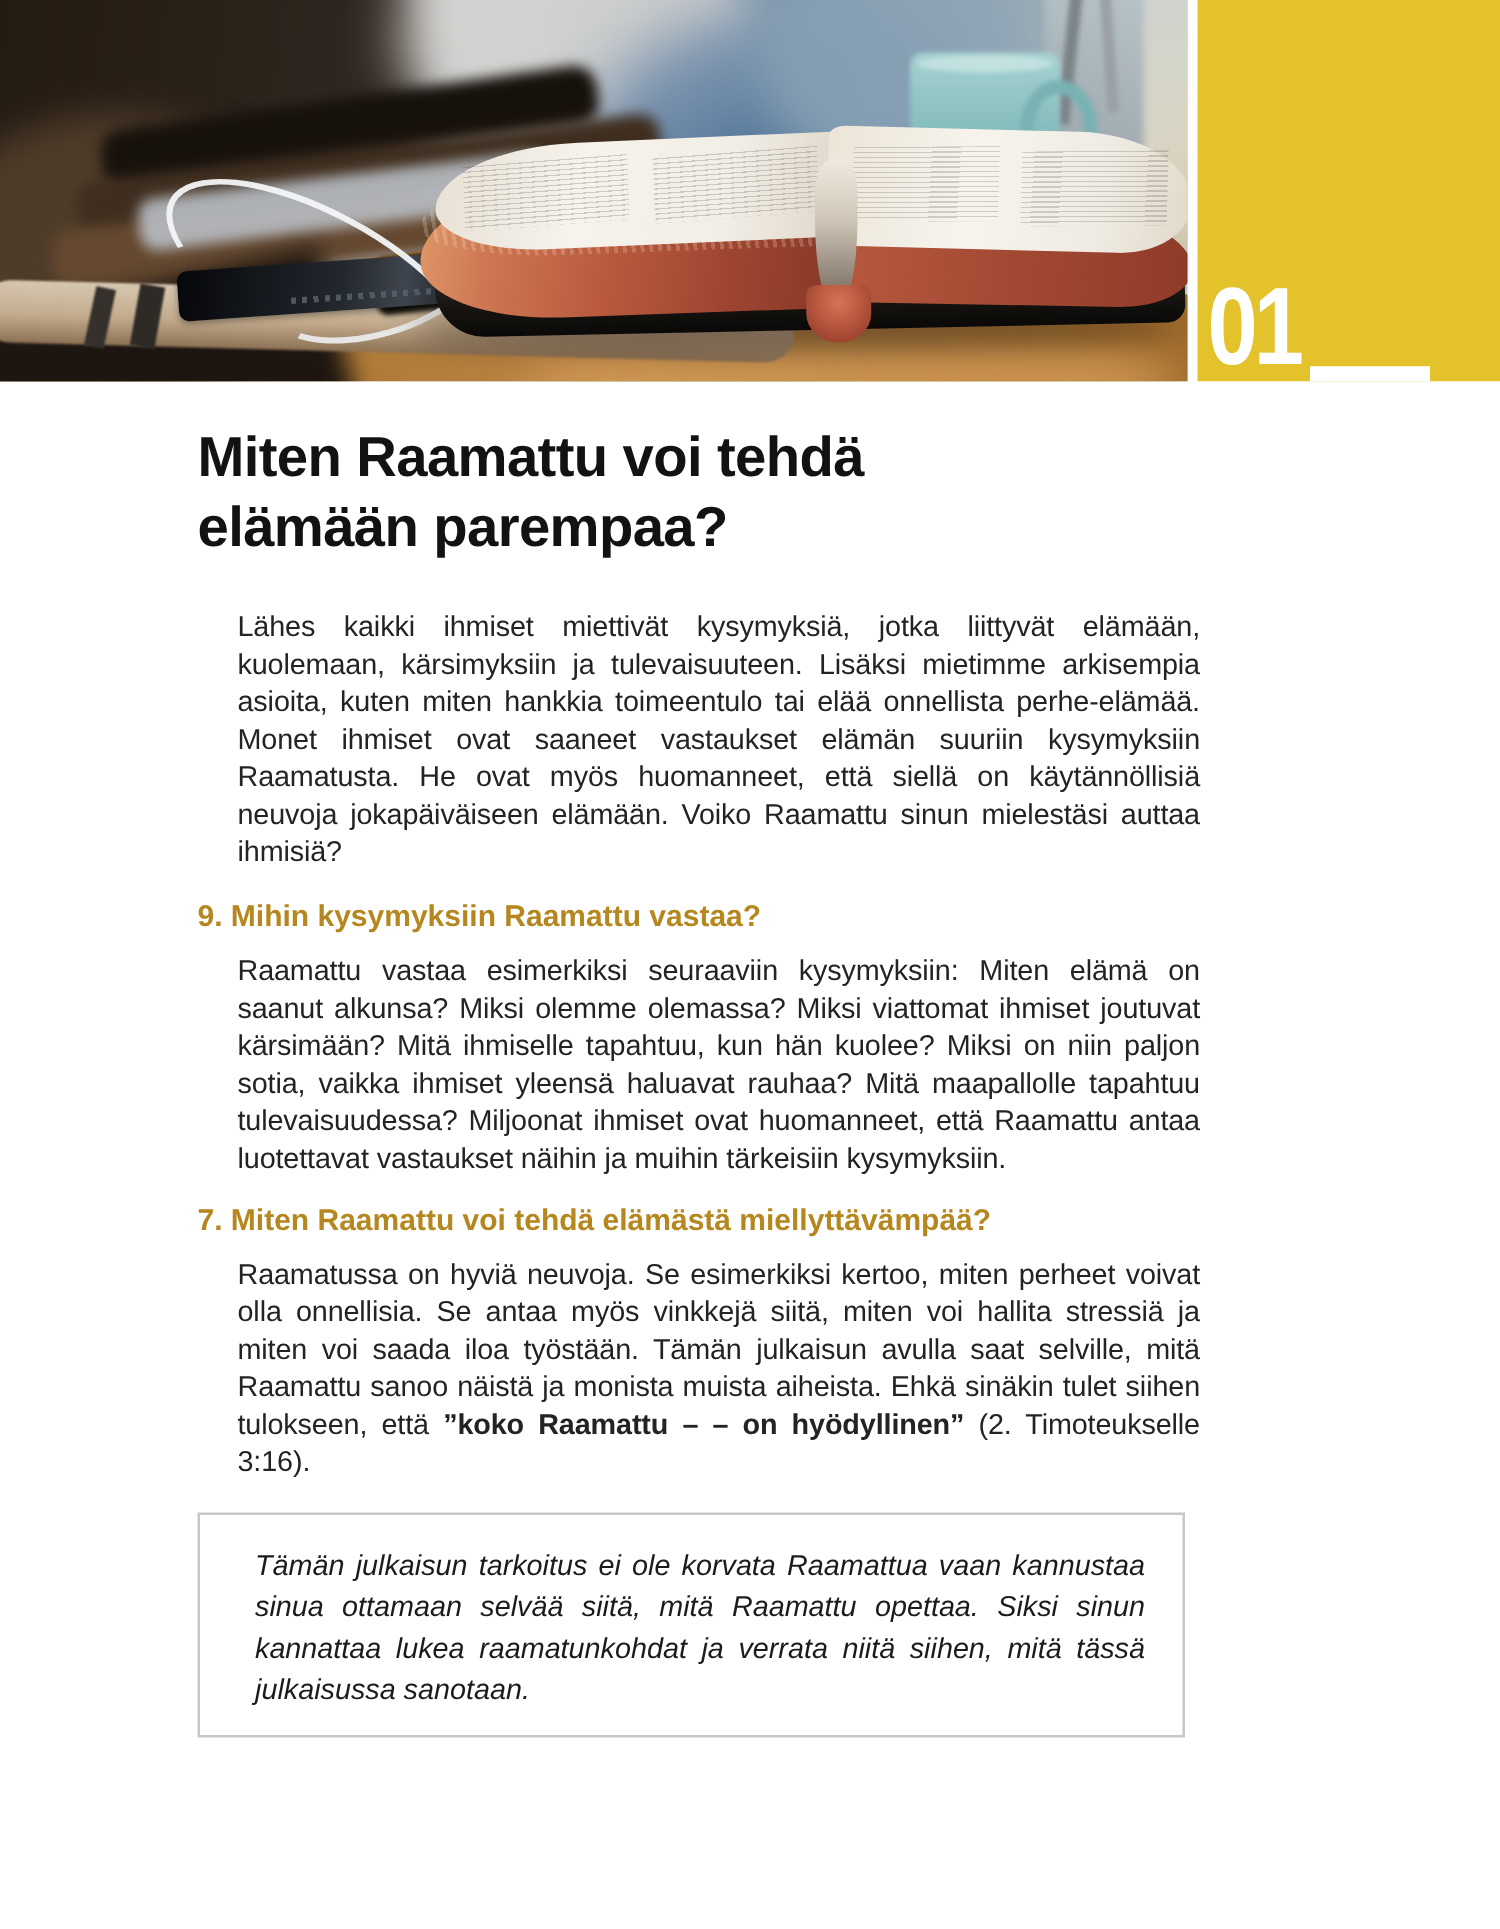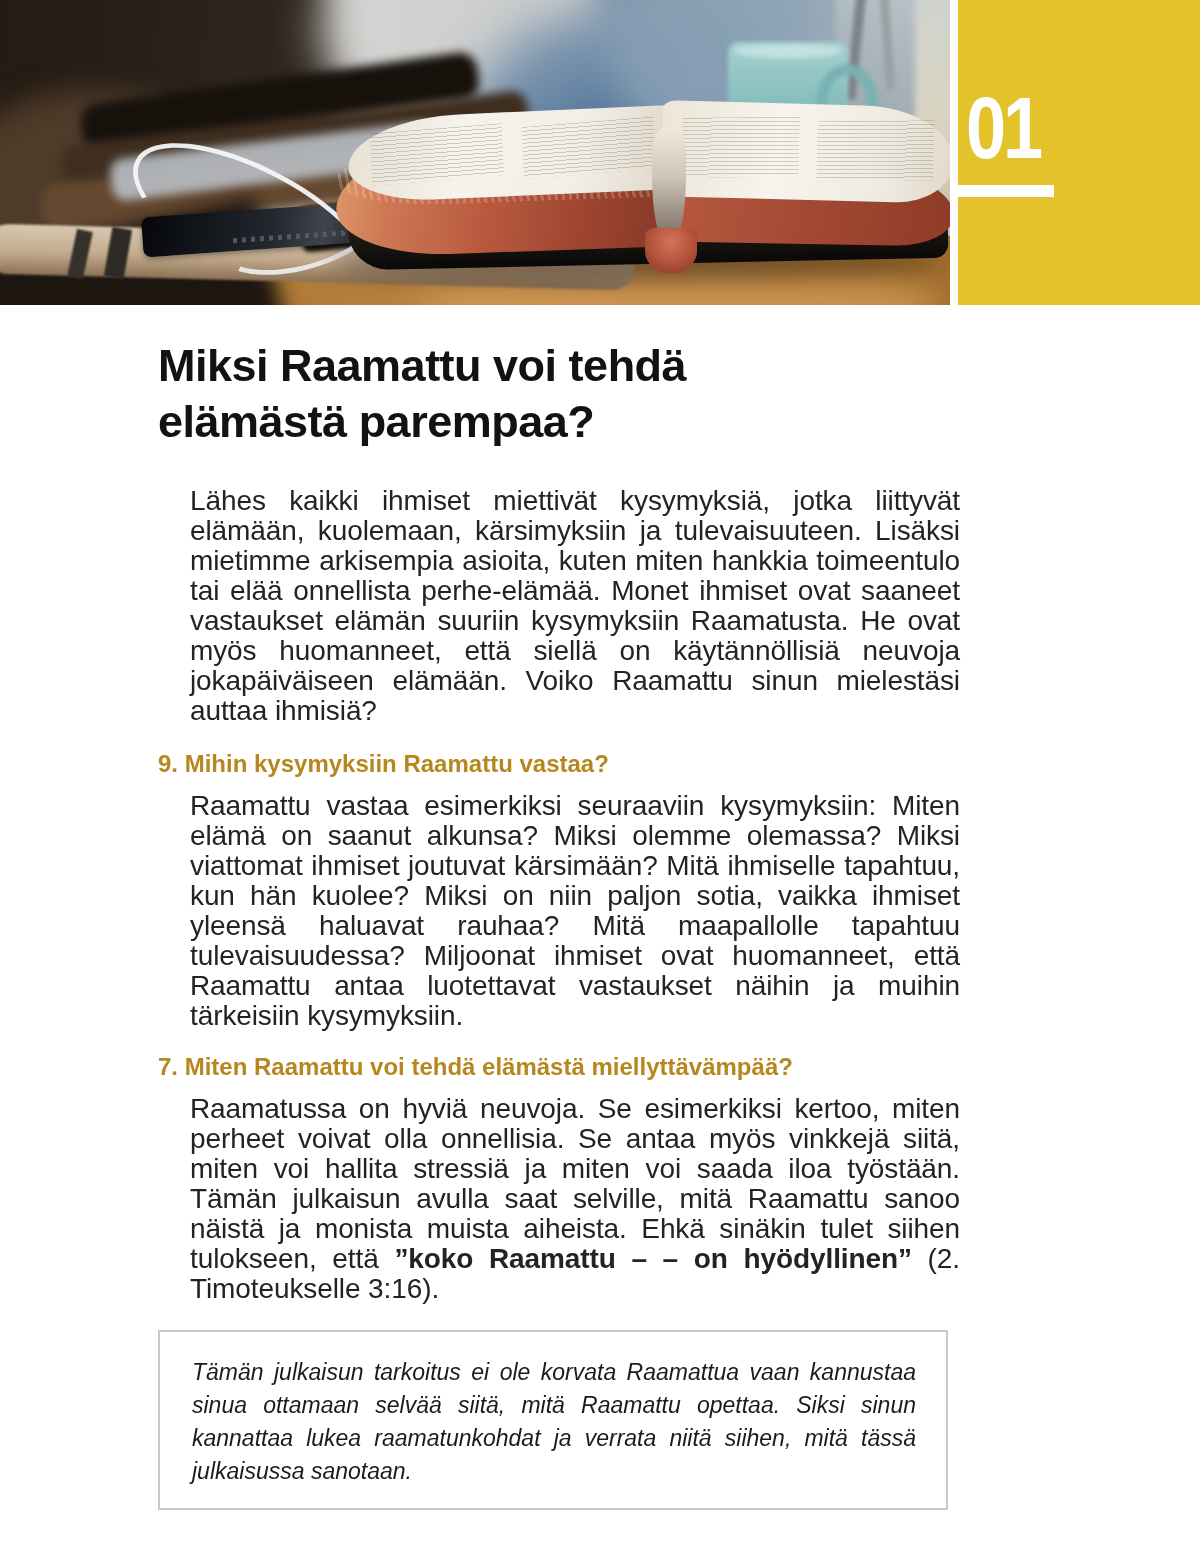--- a/index.html
+++ b/index.html
@@ -74,34 +74,34 @@
   .t1 { left:7%; } .t2 { left:53%; }
   .gutter { left:652px; top:128px; width:34px; height:120px;
     border-radius:40% 40% 50% 50% / 20% 20% 60% 60%;
     background:linear-gradient(180deg,#efe9de 0%,#cfc6b8 40%,#9c9184 70%,#6e6357 100%); }
   .gutter-curl { left:645px; top:228px; width:52px; height:46px; border-radius:20% 20% 60% 60%;
     background:radial-gradient(circle at 50% 30%,#d4755a 0%,#b4543c 50%,#8a3526 100%); }
   .pen { left:862px; top:170px; width:80px; height:5px; background:#2c2c2e; transform:rotate(8deg); border-radius:3px; filter:blur(1px); }
 
   
   .numblock { position:absolute; left:958px; top:0; width:242px; height:305px; background:#e3c22b;
-    display:flex; flex-direction:column; align-items:flex-start; padding-top:84px; }
+    display:flex; align-items:flex-end; padding-top:84px; }
   .num { color:#ffffff; font-size:88px; font-weight:700; line-height:1; letter-spacing:-4px; transform:scaleX(.82); }
   .numbar { width:96px; height:12px; background:#ffffff; margin-top:13px; }
 
   
   .content { position:absolute; left:158px; top:338px; width:802px; color:#232326; }
   .title { font-size:45px; line-height:56px; font-weight:700; color:#121214; letter-spacing:-.5px; width:680px; margin-bottom:36px; }
-  .para { margin-left:32px; width:770px; text-align:justify; font-size:28px; line-height:30px; letter-spacing:-.1px; }
+  .para { margin-left:32px; width:770px; text-align:justify; font-size:23px; line-height:30px; letter-spacing:-.1px; }
   .p1 { margin-bottom:24px; }
   .p2 { margin-bottom:22px; }
   .sec-h { font-size:24px; font-weight:700; color:#b5871e; margin-bottom:13px; }
   .sec-h2 { margin-top:0; }
   .bold-quote { font-weight:700; }
-  .note { margin-top:26px; width:790px; border:2px solid #c7c7cc; padding:24px 30px 20px 32px;
+  .note { margin-top:26px; width:790px; border:2px solid #c7c7cc; padding:24px 30px 20px 44px;
     font-style:italic; font-size:23px; line-height:33px; color:#1b1b1d; text-align:justify; }
 </style>
 </head>
 <body>
 
 <div class="photo">
   <div class="bag-dark"></div>
   <div class="bag-mid"></div>
   <div class="blur-light"></div>
   <div class="blur-blue"></div>
@@ -143,21 +143,21 @@
   <div class="gutter"></div>
   <div class="gutter-curl"></div>
 </div>
 
 <div class="numblock">
   <div class="num">01</div>
   <div class="numbar"></div>
 </div>
 
 <div class="content">
-  <h1 class="title">Miksi Raamattu voi tehdä elämästä parempaa?</h1>
+  <h1 class="title">Miten Raamattu voi tehdä elämään parempaa?</h1>
 
   <p class="para p1">Lähes kaikki ihmiset miettivät kysymyksiä, jotka liittyvät elämään, kuolemaan, kärsimyksiin ja tulevaisuuteen. Lisäksi mietimme arkisempia asioita, kuten miten hankkia toimeentulo tai elää onnellista perhe-elämää. Monet ihmiset ovat saaneet vastaukset elämän suuriin kysymyksiin Raamatusta. He ovat myös huomanneet, että siellä on käytännöllisiä neuvoja jokapäiväiseen elämään. Voiko Raamattu sinun mielestäsi auttaa ihmisiä?</p>
 
   <h2 class="sec-h">9. Mihin kysymyksiin Raamattu vastaa?</h2>
   <p class="para p2">Raamattu vastaa esimerkiksi seuraaviin kysymyksiin: Miten elämä on saanut alkunsa? Miksi olemme olemassa? Miksi viattomat ihmiset joutuvat kärsimään? Mitä ihmiselle tapahtuu, kun hän kuolee? Miksi on niin paljon sotia, vaikka ihmiset yleensä haluavat rauhaa? Mitä maapallolle tapahtuu tulevaisuudessa? Miljoonat ihmiset ovat huomanneet, että Raamattu antaa luotettavat vastaukset näihin ja muihin tärkeisiin kysymyksiin.</p>
 
   <h2 class="sec-h sec-h2">7. Miten Raamattu voi tehdä elämästä miellyttävämpää?</h2>
   <p class="para p3"><span>Raamatussa on hyviä neuvoja. Se esimerkiksi kertoo, miten perheet voivat olla onnellisia. Se antaa myös vinkkejä siitä, miten voi hallita stressiä ja miten voi saada iloa työstään. Tämän julkaisun avulla saat selville, mitä Raamattu sanoo näistä ja monista muista aiheista. Ehkä sinäkin tulet siihen tulokseen, että </span><span class="bold-quote">”koko Raamattu – – on hyödyllinen”</span><span> (2. Timoteukselle 3:16).</span></p>
 
   <div class="note">Tämän julkaisun tarkoitus ei ole korvata Raamattua vaan kannustaa sinua ottamaan selvää siitä, mitä Raamattu opettaa. Siksi sinun kannattaa lukea raamatunkohdat ja verrata niitä siihen, mitä tässä julkaisussa sanotaan.</div>

